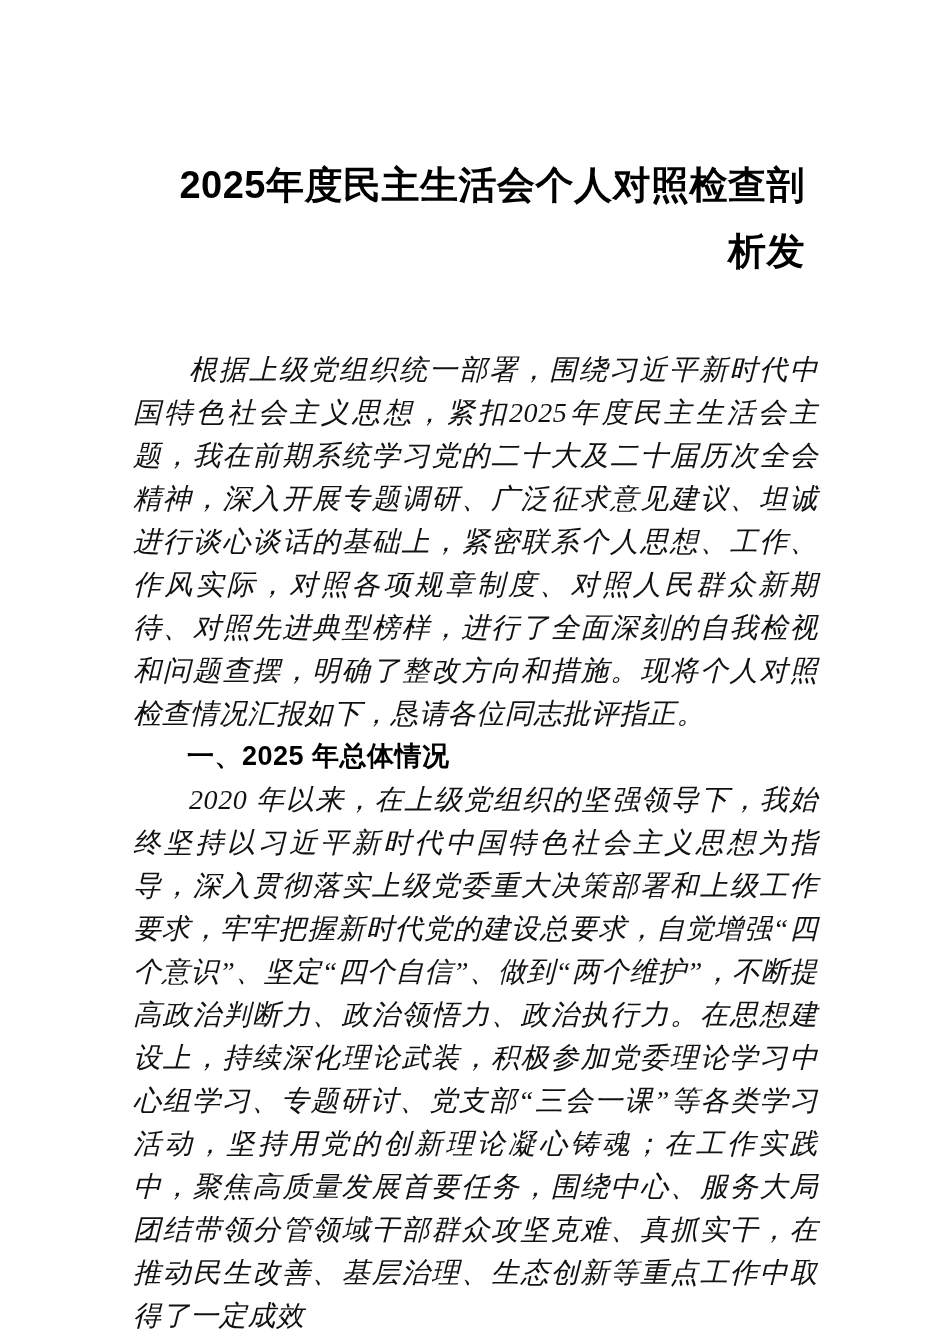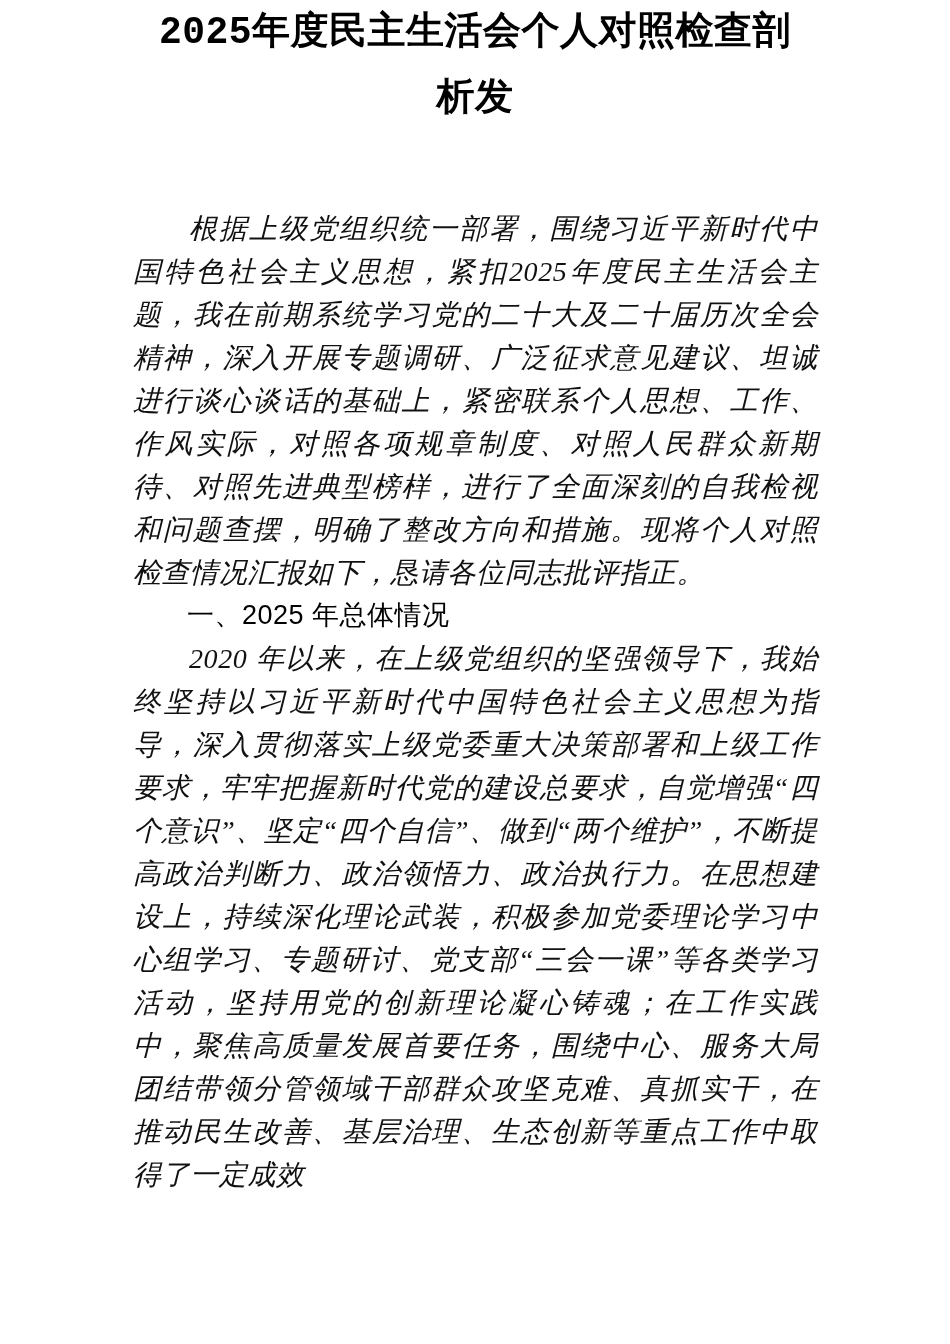--- a/index.html
+++ b/index.html
@@ -27,27 +27,28 @@
 
   .content {
     position: absolute;
     left: 133px;
     top: 0;
     width: 685px;
   }
 
   
   .doc-title {
-    font-family: Liberation Mono, monospace;
+    font-family: Liberation Sans, sans-serif;
     font-weight: 700;
     font-size: 38px;
     line-height: 66px;
-    text-align: center;
+    text-align: right;
     letter-spacing: 0.5px;
     margin: 0;
+    padding-top: 152px;
     color: #000;
     
     width: 660px;
     margin-left: 12px;
   }
 
   
   .para {
     font-family: "Liberation Serif", "DejaVu Serif", serif;
     font-size: 28px;
@@ -55,33 +56,33 @@
     text-align: justify;
     text-justify: inter-ideograph;
     text-indent: 2em;
     margin: 0;
     color: #111;
     letter-spacing: 0.6px;
     font-style: italic;
   }
 
   .para:first-of-type {
-    margin-top: 17px;
+    margin-top: 6px;
     font-family: Liberation Serif, serif;
   }
 
   
   .spacer-title-body {
     height: 58px;
   }
 
   
   .section-heading {
     font-family: "Liberation Sans", "DejaVu Sans", sans-serif;
-    font-weight: 400;
+    font-weight: 700;
     font-size: 27px;
     line-height: 43px;
     text-indent: 2em;
     margin: 0;
     letter-spacing: 0.5px;
     color: #000;
   }
 </style>
 </head>
 <body>

